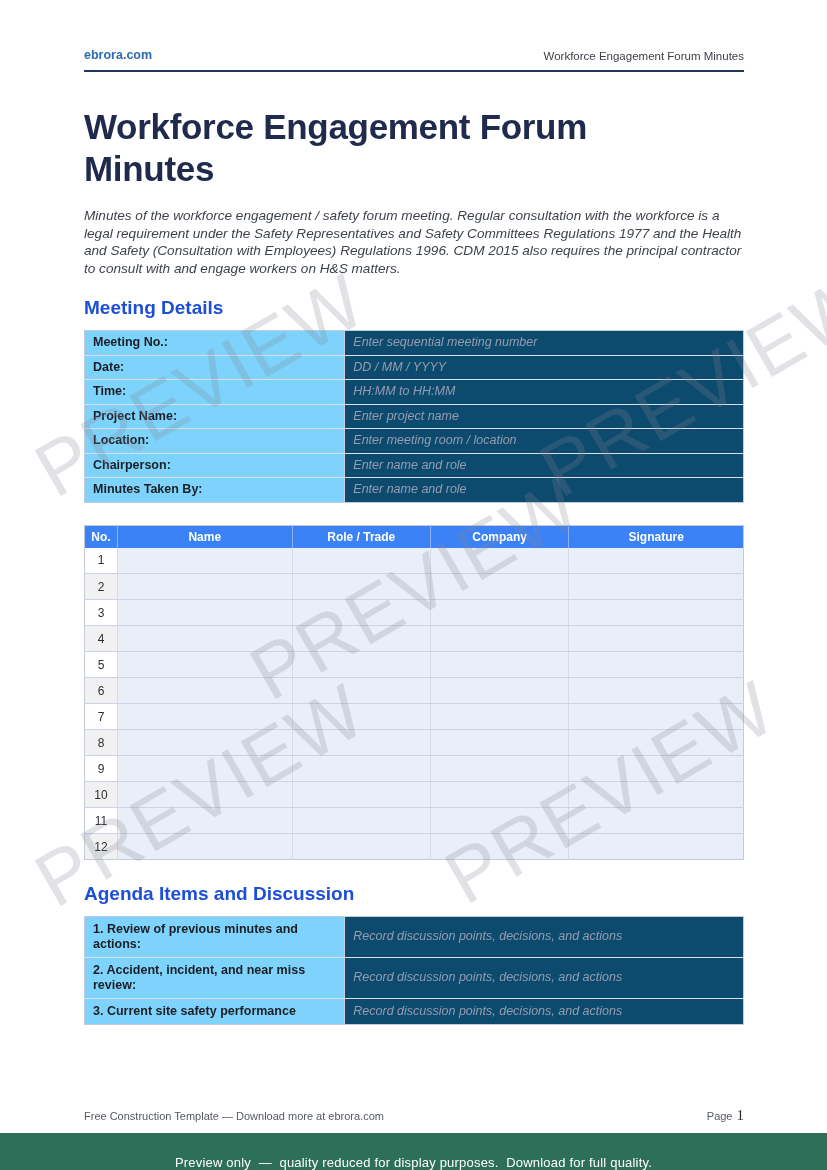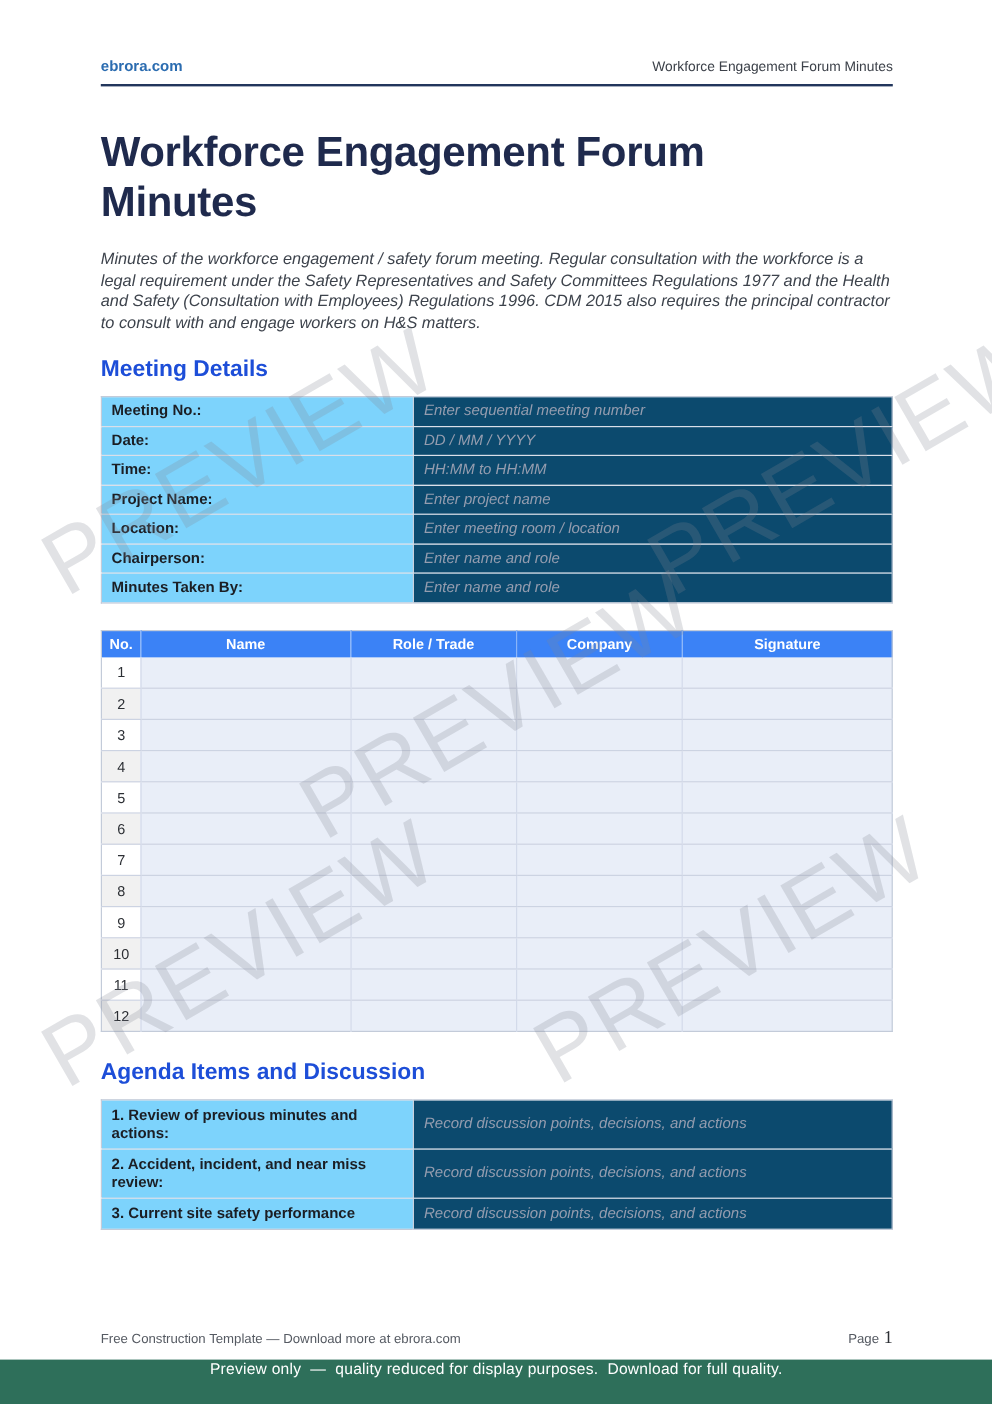--- a/index.html
+++ b/index.html
@@ -57,21 +57,21 @@
     position:absolute; left:84px; right:83px; bottom:46px;
     display:flex; justify-content:space-between; align-items:baseline;
     color:#555a62; font-size:11px;gap:42px;
   }
   .page-wrap { display:flex; align-items:center; }
   .page-num { font-size:15px; color:#2c2f34; margin-left:4px; font-family:"Liberation Serif", serif; }
 
   
   .preview-bar {
     position:absolute; bottom:0; left:0; right:0; height:37px; background:#2e6f5a;
-    color:#ffffff; display:flex; align-items:flex-start; justify-content:center;
+    color:#ffffff; display:flex; align-items:flex-end; justify-content:center;
     font-size:13px; letter-spacing:0.2px; white-space:pre-wrap;
   }
 
   
   .watermark {
     position:absolute; z-index:5; pointer-events:none; white-space:nowrap;
     font-size:76px; font-weight:500; letter-spacing:2px;
     color:rgba(128,133,146,0.24);
     transform:translate(-50%,-50%) rotate(-30deg);
   }

